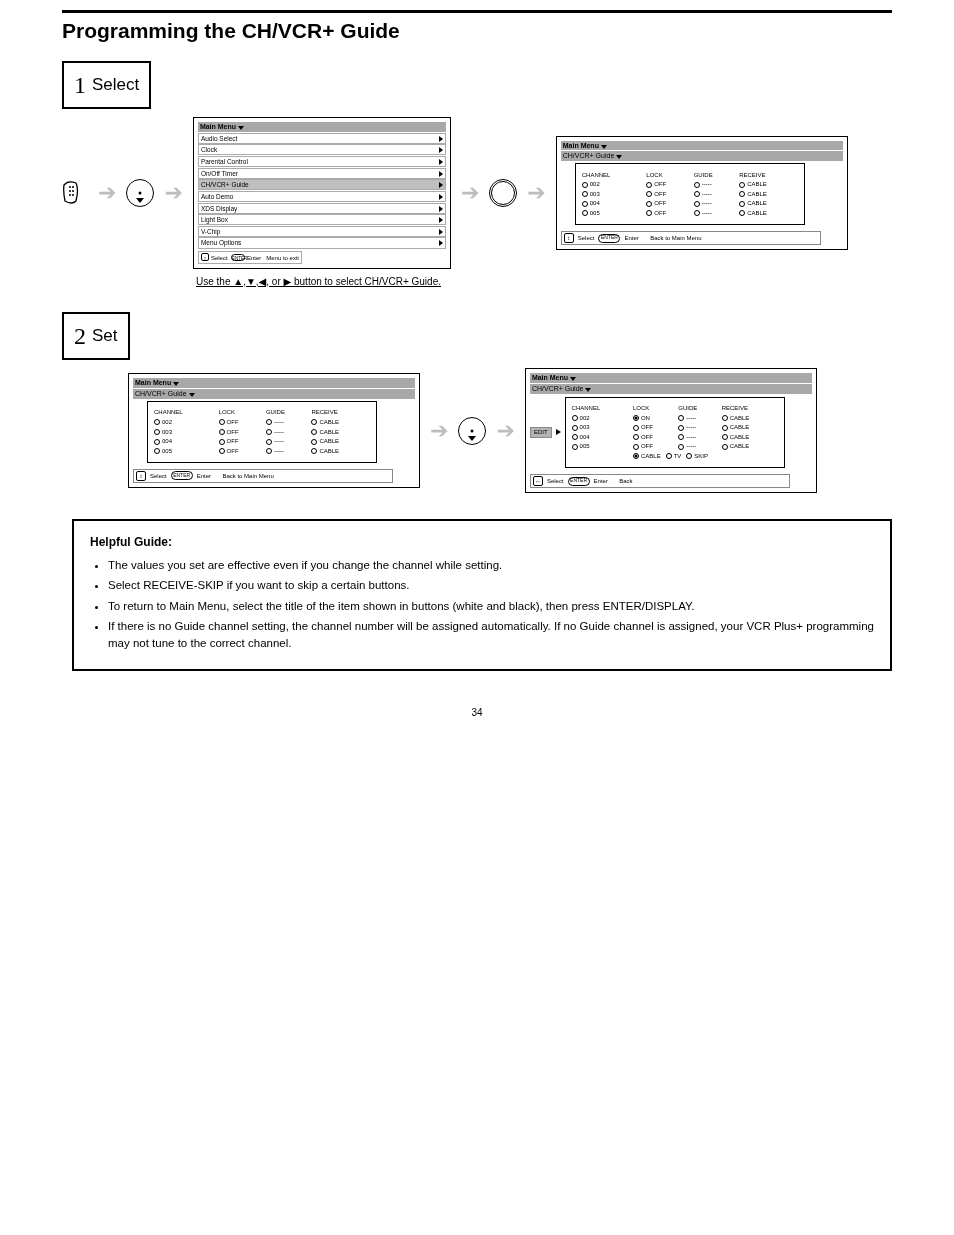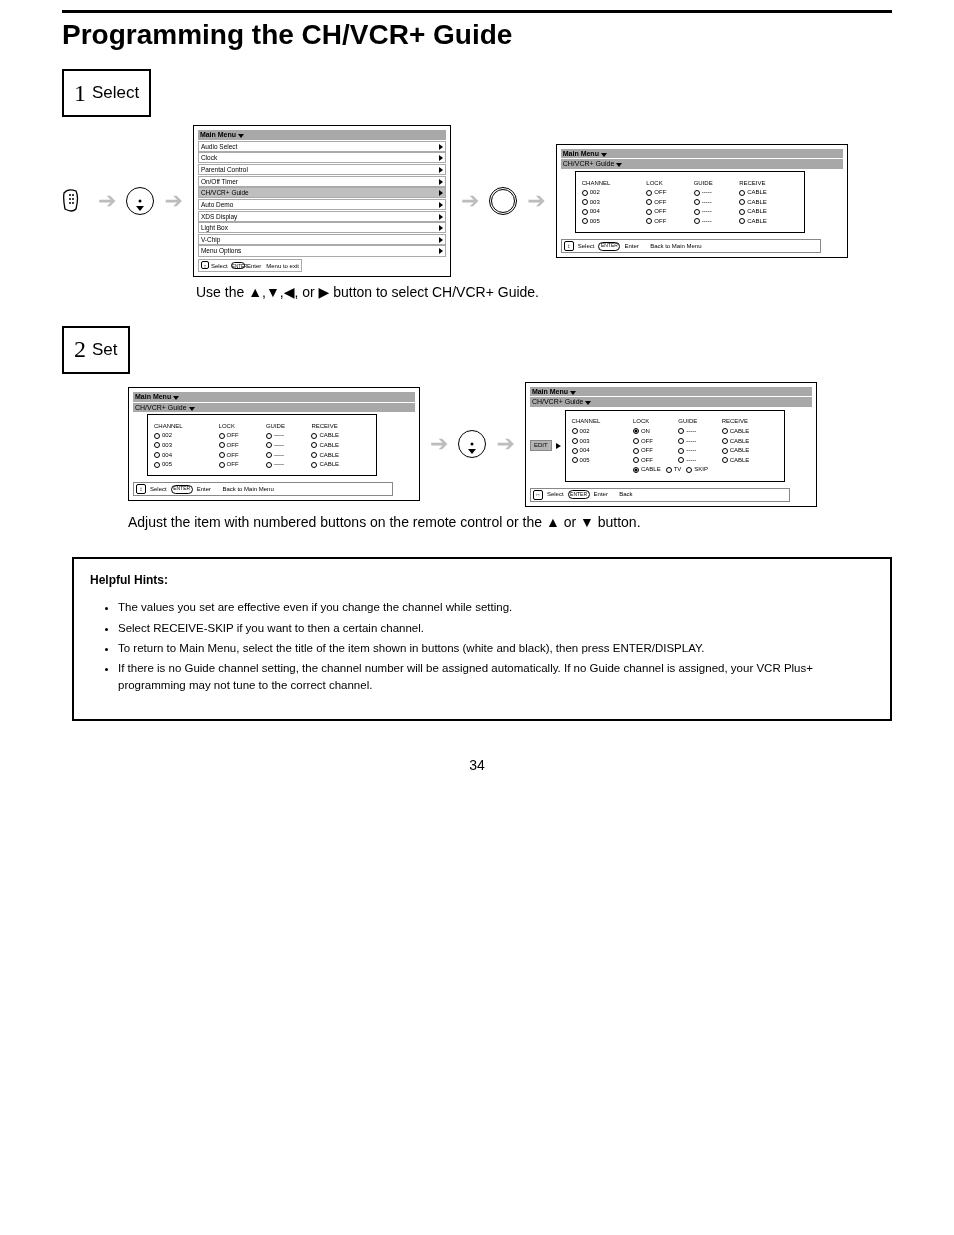--- a/index.html
+++ b/index.html
@@ -13,21 +13,21 @@
     position: relative;
     background: #fff;
   }
   .topbar { height: 10px; }
   .hr-thick { border: none; border-top: 3px solid #000; margin: 0 62px 0 62px; }
   .page {
     position: relative;
     padding: 0 62px 0 62px;
   }
   .title {
-    font-size: 28px;
+    font-size: 21px;
     font-weight: bold;
     margin: 6px 0 10px 0;
   }
   .side-tab {
     position: absolute;
     left: 0;
     top: 780px;
     width: 30px;
     height: 290px;
     background: #cfcfcf;
@@ -172,23 +172,24 @@
     vertical-align: middle;
     position: relative;
   }
   .radio.checked::after {
     content:"";
     position:absolute;
     width:3px;height:3px;background:#000;border-radius:50%;
     top:50%;left:50%;transform:translate(-50%,-50%);
   }
   .caption {
-    font-size: 14px;
+    font-size: 10px;
     margin: 4px 0 2px 134px;
     line-height: 1.35;
+    text-decoration: underline;
   }
   .caption-b { margin-left: 66px; }
   .footer-sel {
     margin-top: 6px;
     display: flex;
     align-items: center;
     gap: 4px;
     font-size: 6px;
   }
   .footer-sel .iconbox {
@@ -224,25 +225,25 @@
     margin: 26px 0 36px 10px;
     padding: 12px 16px 14px 16px;
     font-size: 11.5px;
     line-height: 1.5;
   }
   .hints-box .hhead {
     font-weight: bold;
     margin-bottom: 6px;
     font-size: 12px;
   }
-  .hints-box ul { margin: 10px; padding-left: 18px; }
+  .hints-box ul { margin: 0; padding-left: 18px; }
   .hints-box li { margin-bottom: 3px; }
   .pageno {
     text-align: center;
-    font-size: 14px;
+    font-size: 10px;
     margin-top: 8px;
   }
   .spacer { height: 14px; }
 </style>
 </head>
 <body>
 
 <div class="topbar"></div>
 <hr class="hr-thick">
 
@@ -467,28 +468,27 @@
       </div>
       <div class="footer-sel long">
         <span class="iconbox">↔</span><span>Select</span>
         <span class="pill">ENTER</span><span>Enter</span>
         &nbsp;&nbsp;<span>Back</span>
       </div>
     </div>
   </div>
 
   <div class="caption caption-b">
-    <div>Adjust the item with numbered buttons on the remote control or the ▲ or ▼ button.</div>
   </div>
 
   
   <div class="hints-box">
-    <div class="hhead">Helpful Hints:</div>
+    <div class="hhead">Helpful Guide:</div>
     <ul>
       <li>The values you set are effective even if you change the channel while setting.</li>
-      <li>Select RECEIVE-SKIP if you want to then a certain channel.</li>
+      <li>Select RECEIVE-SKIP if you want to skip a certain buttons.</li>
       <li>To return to Main Menu, select the title of the item shown in buttons (white and black), then press ENTER/DISPLAY.</li>
       <li>If there is no Guide channel setting, the channel number will be assigned automatically. If no Guide channel is assigned, your VCR Plus+ programming may not tune to the correct channel.</li>
     </ul>
   </div>
 
   <div class="pageno">34</div>
 </div>
 
 </body></html>

